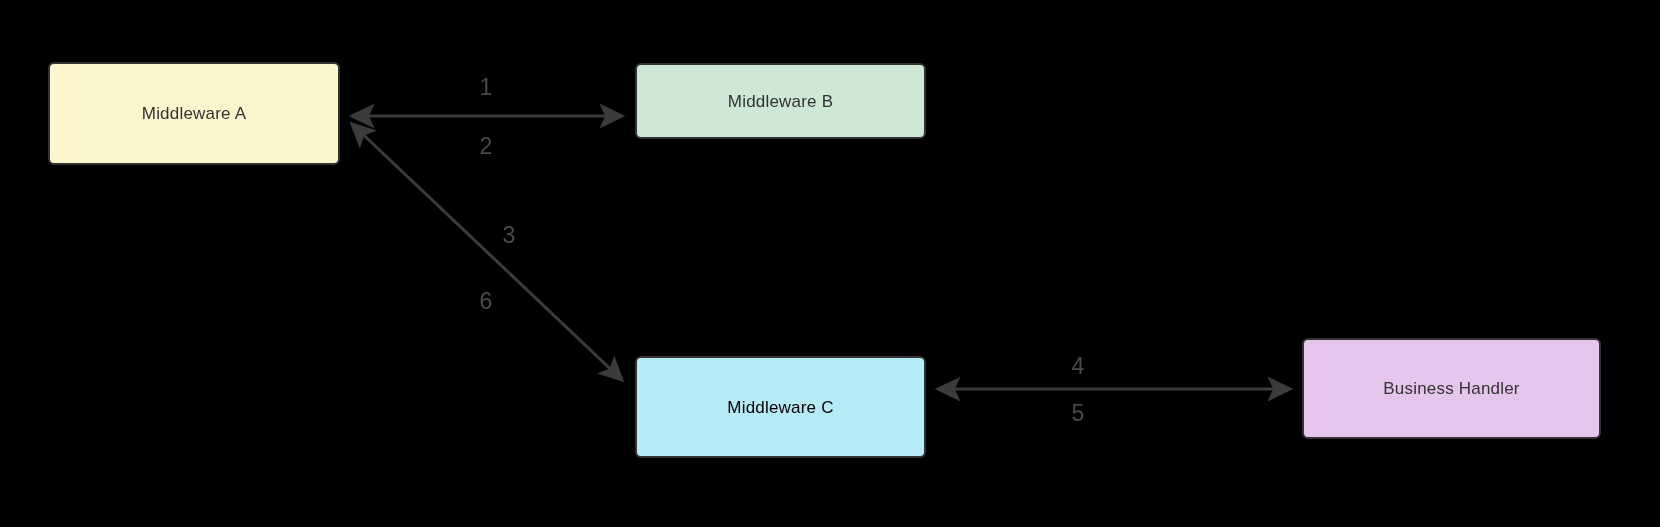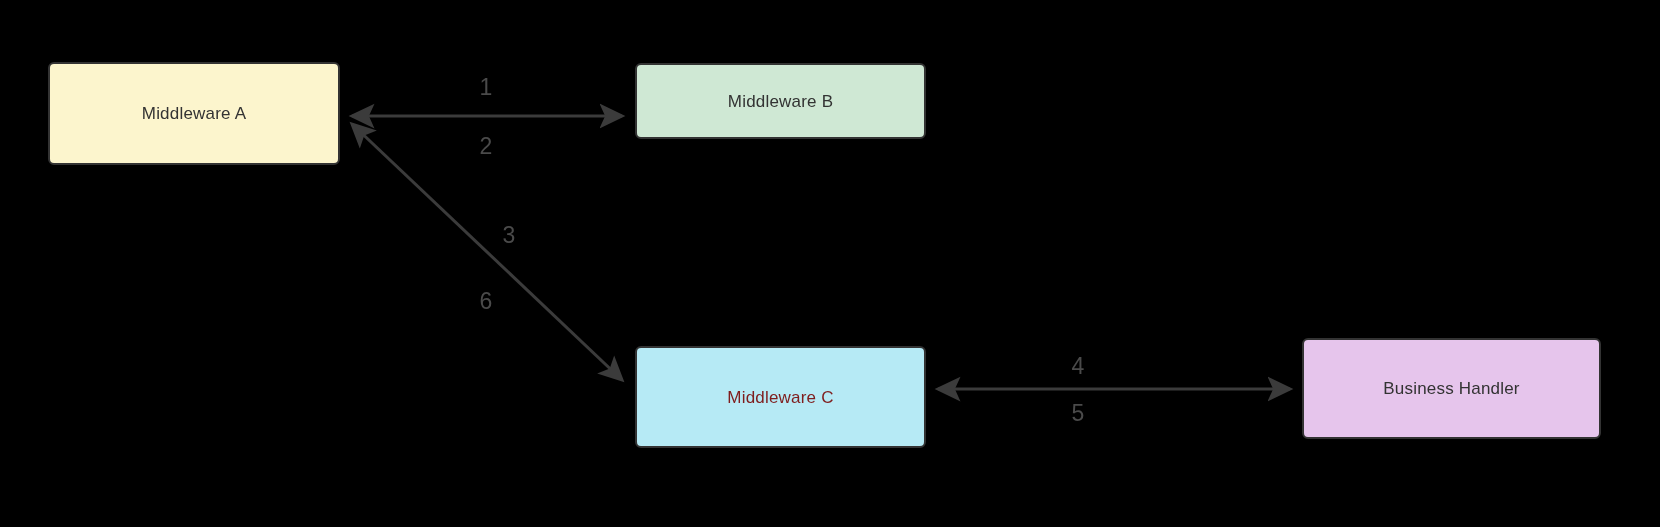--- a/index.html
+++ b/index.html
@@ -73,21 +73,21 @@
   </svg>
 
   <div class="node" id="node-middleware-a" style="left: 48px; top: 62px; width: 292px; height: 103px; background: rgb(252, 245, 205); border-color: rgb(51, 51, 51); color: rgb(51, 51, 51);">
     <span class="node-label">Middleware A</span>
   </div>
 
   <div class="node" id="node-middleware-b" style="left: 635px; top: 63px; width: 291px; height: 76px; background: rgb(207, 232, 212); border-color: rgb(51, 51, 51); color: rgb(51, 51, 51);">
     <span class="node-label">Middleware B</span>
   </div>
 
-  <div class="node" id="node-middleware-c" style="left: 635px; top: 346px; width: 291px; height: 102px; background: rgb(182, 234, 245); border-color: rgb(51, 51, 51); color: #7f1d1d;">
+  <div class="node" id="node-middleware-c" style="left: 635px; top: 356px; width: 291px; height: 102px; background: rgb(182, 234, 245); border-color: rgb(51, 51, 51); color: #000000;">
     <span class="node-label">Middleware C</span>
   </div>
 
   <div class="node" id="node-business-handler" style="left: 1302px; top: 338px; width: 299px; height: 101px; background: rgb(230, 197, 236); border-color: rgb(51, 51, 51); color: rgb(51, 51, 51);">
     <span class="node-label">Business Handler</span>
   </div>
 
   <span class="edge-label" id="edge-label-0-0" style="left: 486px; top: 87px; color: rgb(74, 74, 74);">1</span>
   <span class="edge-label" id="edge-label-0-1" style="left: 486px; top: 146px; color: rgb(74, 74, 74);">2</span>
   <span class="edge-label" id="edge-label-1-0" style="left: 509px; top: 235px; color: rgb(74, 74, 74);">3</span>

